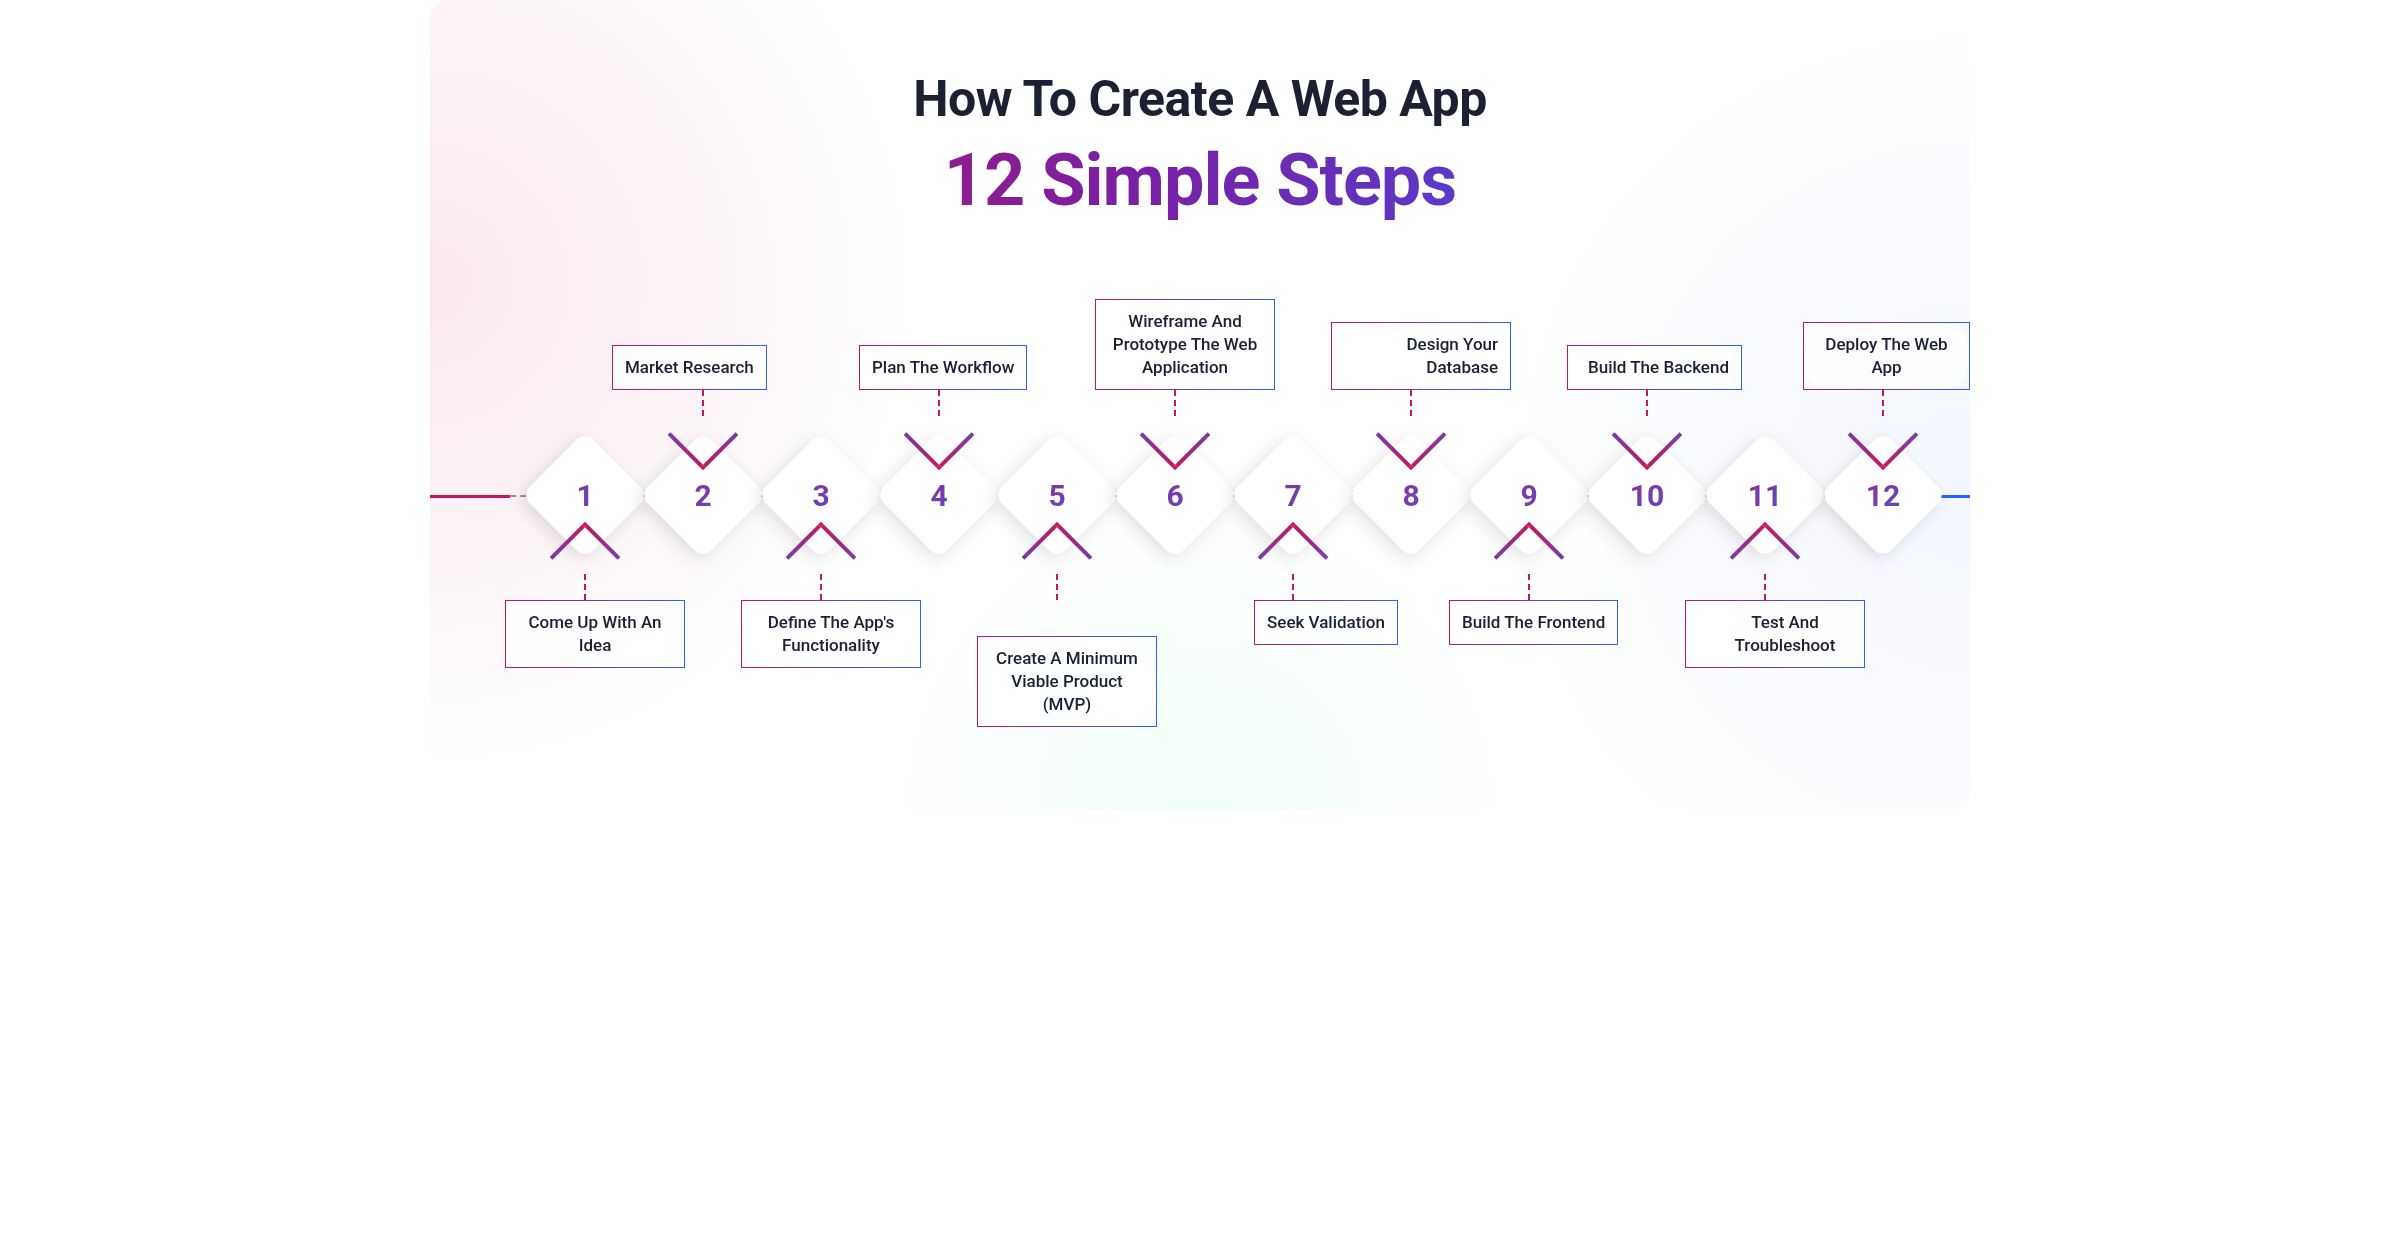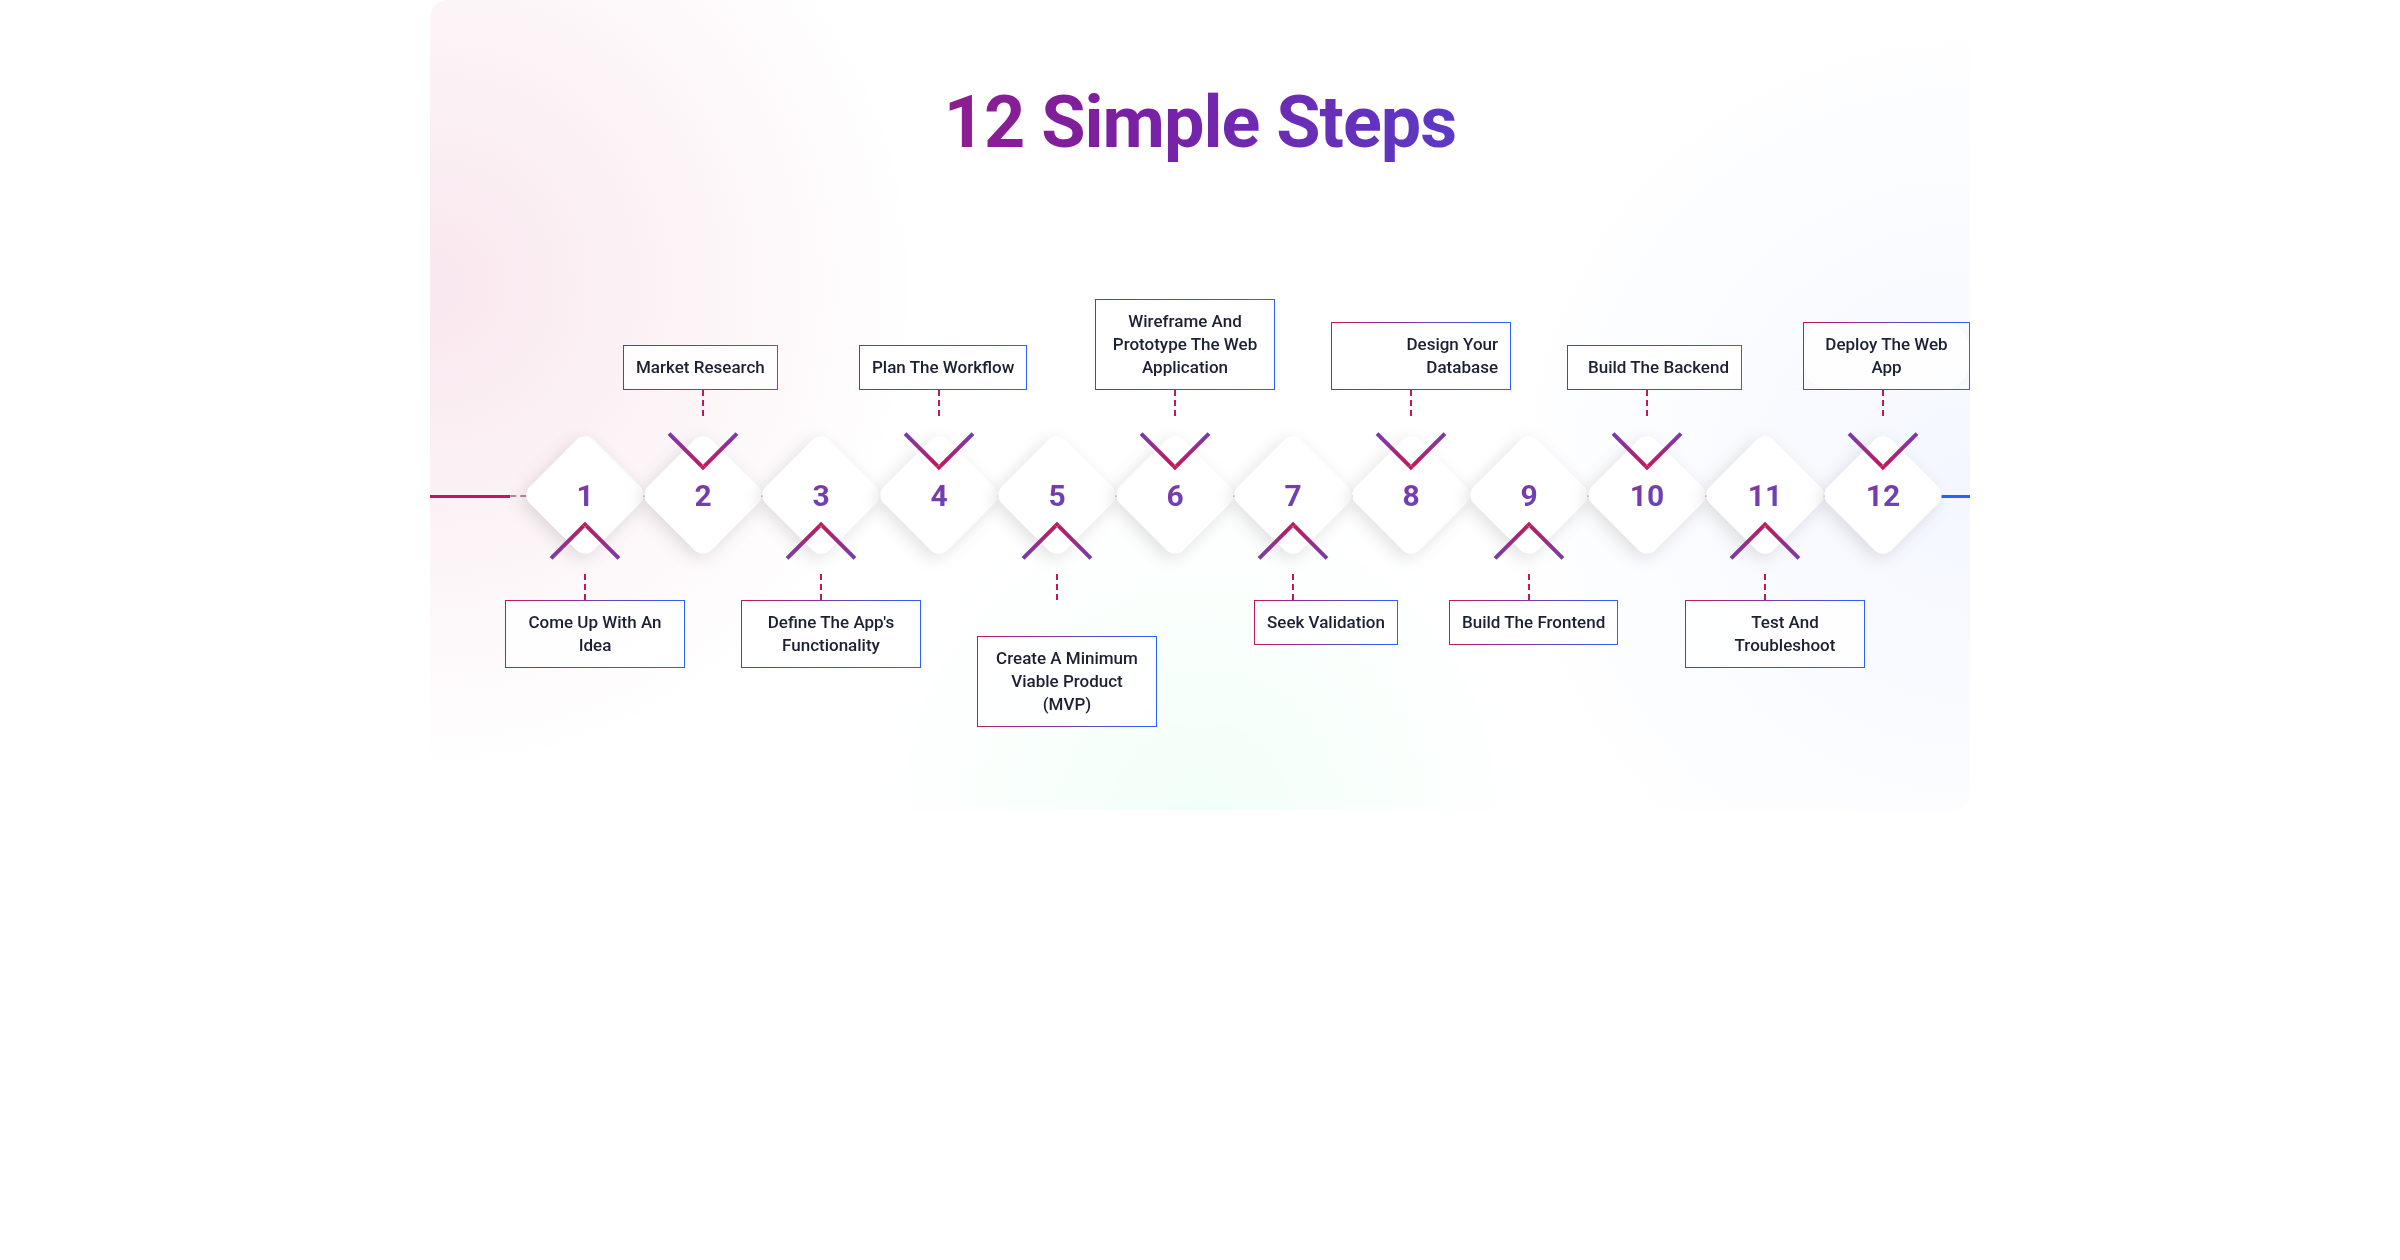--- a/index.html
+++ b/index.html
@@ -137,20 +137,21 @@
     color: var(--txt);
     font-weight: 500;
   }
 </style>
 </head>
 <body>
 
 <div class="canvas">
 
   <div class="title-block">
+    <div class="title-line1">How To Create A Web App</div>
     <div class="title-line2">12 Simple Steps</div>
   </div>
 
   <div class="axis"></div>
 
   <div class="nodes" id="nodes">
       <div class="node" style="left: 110px;">
         <div class="num">1</div>
       </div>
       <div class="node" style="left: 228px;">
@@ -187,21 +188,21 @@
         <div class="num">12</div>
       </div>
     </div>
 
   <div id="overlays">
       <div class="chevron up" style="left: 130px; top: 532px;"></div>
       <div class="stem" style="left: 154px; top: 574px;"></div>
       <div class="labelbox" style="left: 75px; top: 600px; position: absolute;">Come Up With An Idea</div>
       <div class="chevron down" style="left: 248px; top: 410px;"></div>
       <div class="stem" style="left: 272px; top: 390px;"></div>
-      <div class="labelbox" style="left: 193px; bottom: 420px; top: auto; position: absolute;">Market Research</div>
+      <div class="labelbox" style="left: 182px; bottom: 420px; top: auto; position: absolute;">Market Research</div>
       <div class="chevron up" style="left: 366px; top: 532px;"></div>
       <div class="stem" style="left: 390px; top: 574px;"></div>
       <div class="labelbox" style="left: 311px; top: 600px; position: absolute;">Define The App's Functionality</div>
       <div class="chevron down" style="left: 484px; top: 410px;"></div>
       <div class="stem" style="left: 508px; top: 390px;"></div>
       <div class="labelbox" style="left: 429px; bottom: 420px; top: auto; position: absolute;">Plan The Workflow</div>
       <div class="chevron up" style="left: 602px; top: 532px;"></div>
       <div class="stem" style="left: 626px; top: 574px;"></div>
       <div class="labelbox" style="left: 547px; top: 636px; position: absolute;">Create A Minimum Viable Product (MVP)</div>
       <div class="chevron down" style="left: 720px; top: 410px;"></div>

